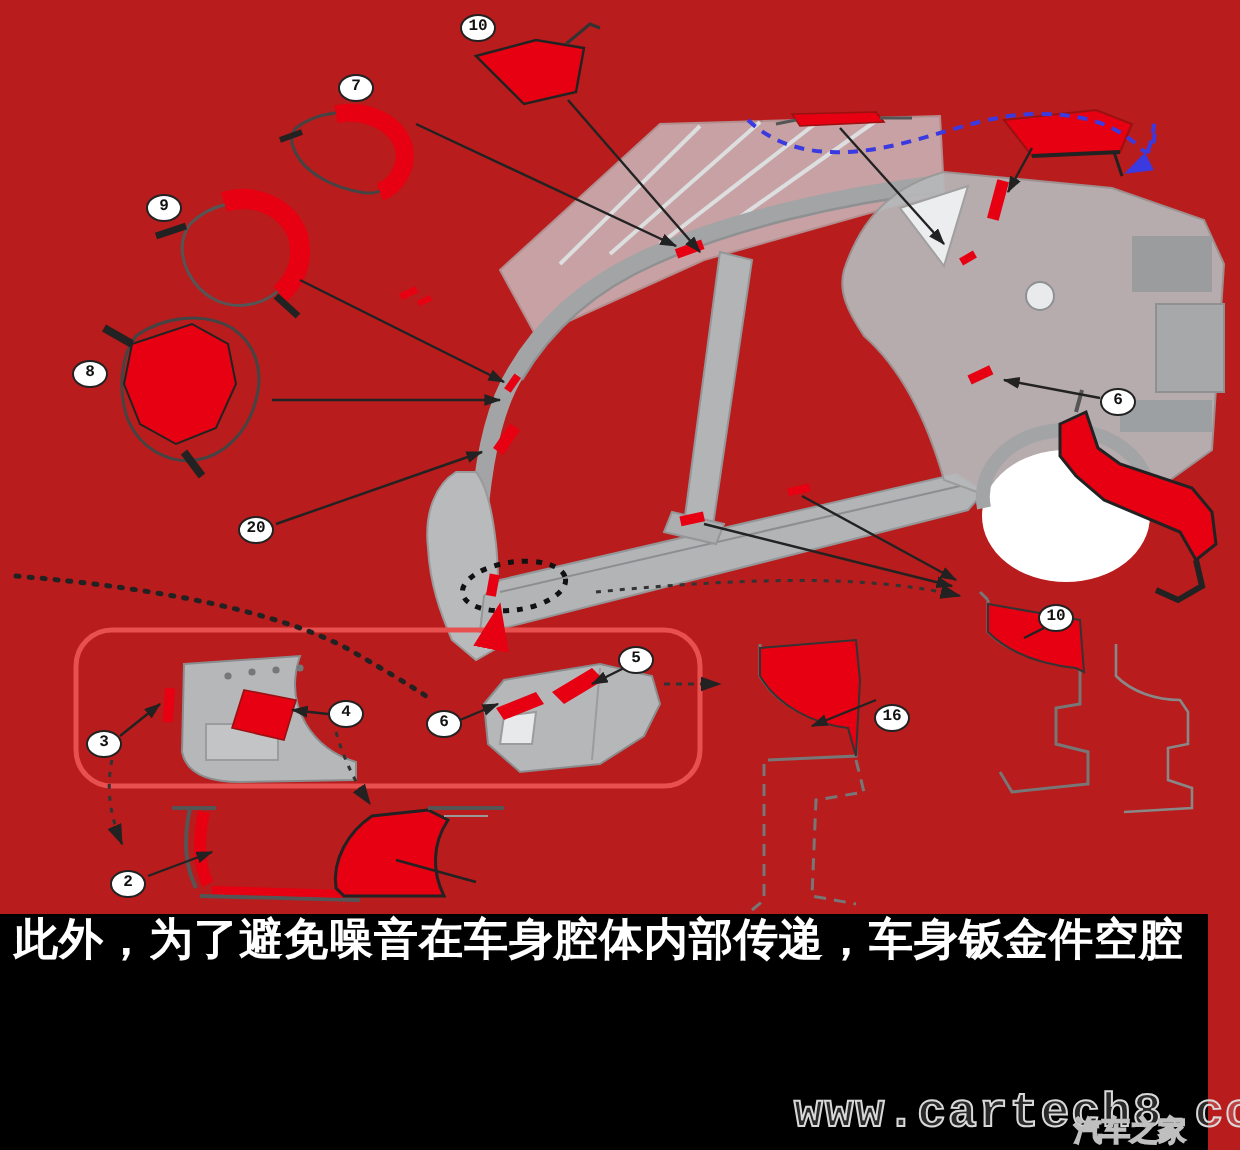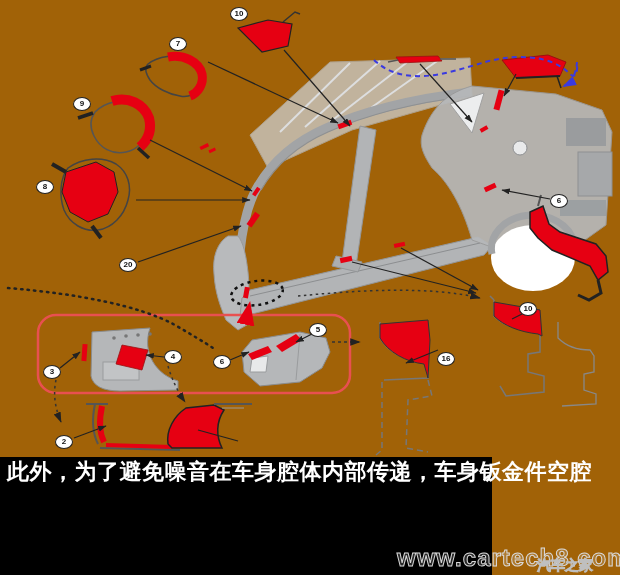--- a/index.html
+++ b/index.html
@@ -1,27 +1,27 @@
 <!DOCTYPE html>
 <html><head>
 <meta charset="utf-8">
 <style>
   html,body{margin:0;padding:0;}
   #stage{
-    position:relative;width:620px;height:575px;background:#a16207;overflow:hidden;
-    font-family:Liberation Sans, sans-serif;
+    position:relative;width:620px;height:575px;background:#b91c1c;overflow:hidden;
+    font-family:Liberation Mono, monospace;
   }
   #art{position:absolute;left:0;top:0;}
   .callout{
     position:absolute;width:16px;height:12px;border:1px solid #222;border-radius:50%;
     background:#fff;font-size:8px;line-height:11px;font-weight:bold;text-align:center;
     color:#111;transform:translate(-50%,-50%);z-index:5;
   }
   #caption{
-    position:absolute;left:0;top:457px;width:492px;height:118px;background:#000;
+    position:absolute;left:0;top:457px;width:604px;height:118px;background:#000;
     color:#fff;z-index:2;
   }
   .cap-line{
     padding-left:7px;font-size:22px;font-weight:700;line-height:29px;
     letter-spacing:0.5px;white-space:nowrap;
   }
   .wm{position:absolute;z-index:6;color:rgba(230,230,230,0.18);
       -webkit-text-stroke:1px #d9d9d9;font-weight:bold;white-space:nowrap;}
   #wm1{left:401px;top:520px;font-size:21px;letter-spacing:1px;}
   #wm2{left:397px;top:544px;font-size:24px;letter-spacing:1px;text-align:center;}

